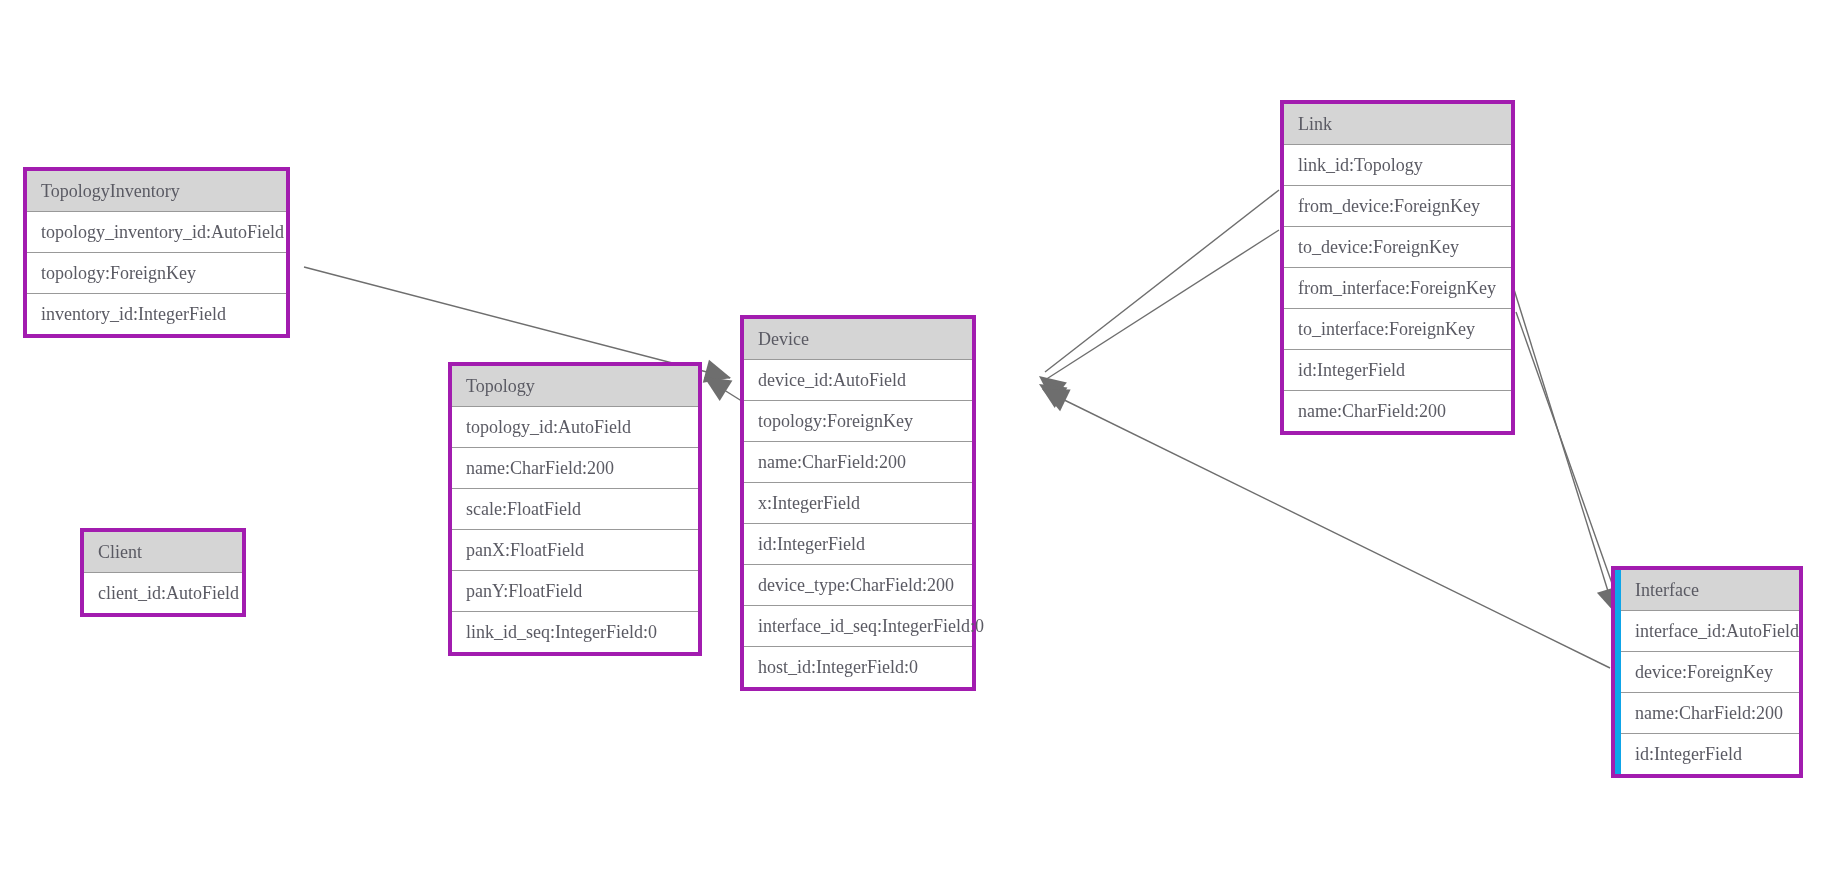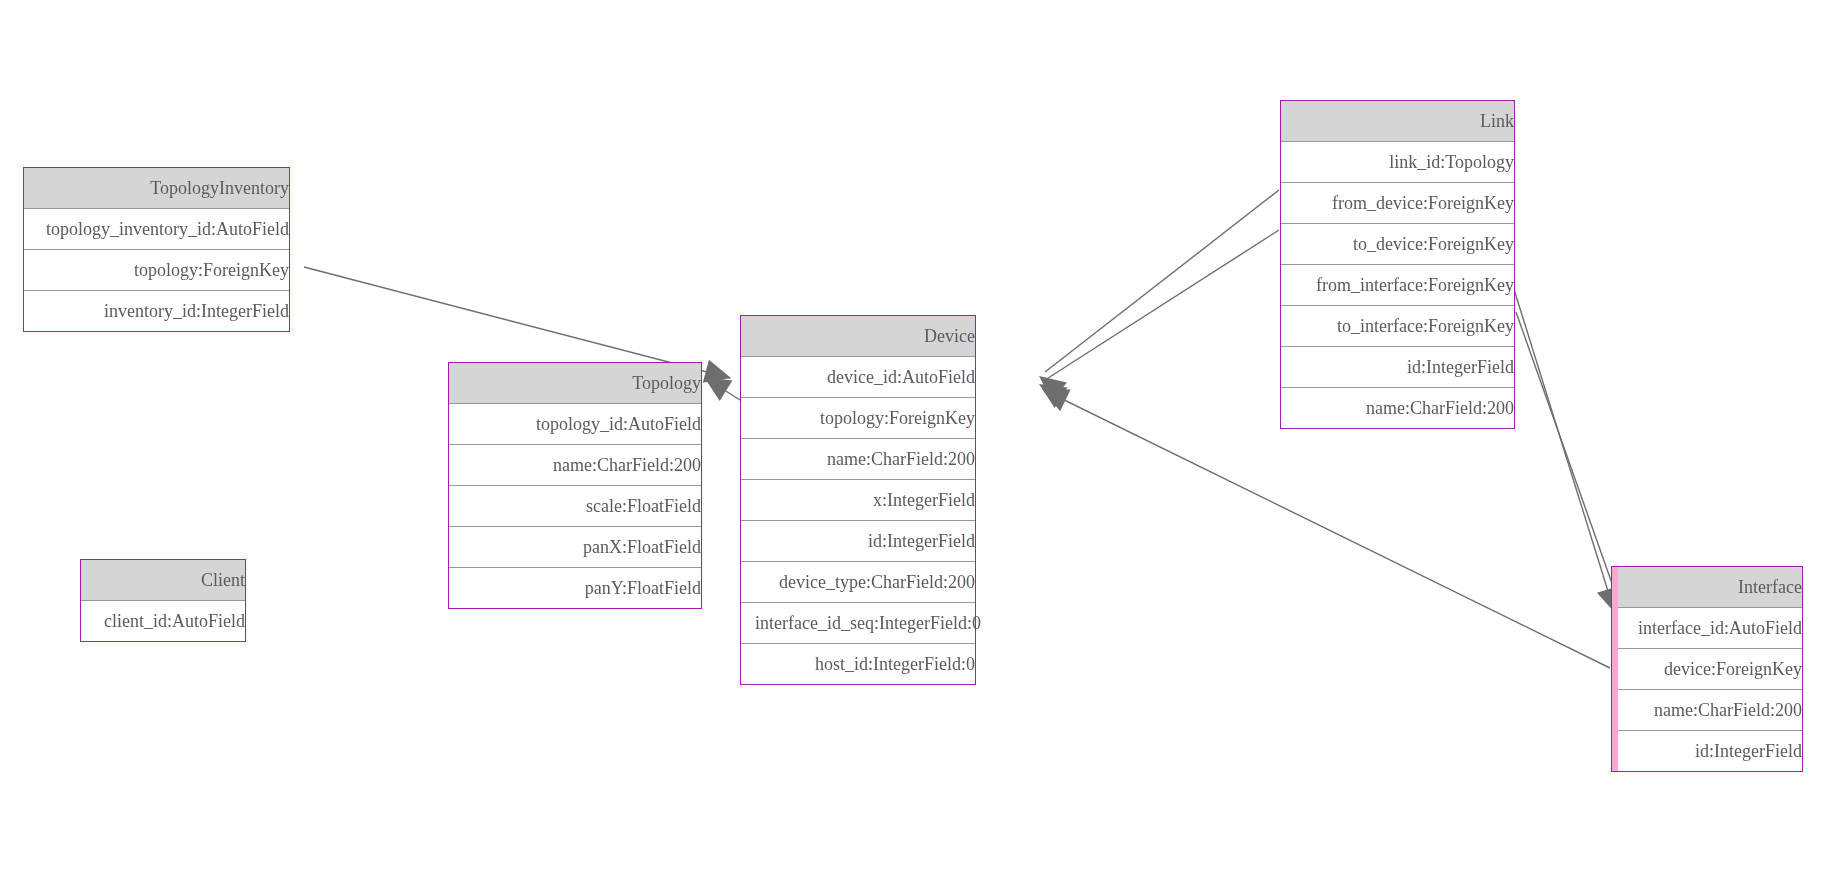--- a/index.html
+++ b/index.html
@@ -20,24 +20,23 @@
     position: absolute;
     left: 0;
     top: 0;
     width: 1824px;
     height: 874px;
     pointer-events: none;
   }
   .entity {
     position: absolute;
     box-sizing: border-box;
-    border: 1px solid #a21caf;
-    background: #f9a8d4;
+    border: 4px solid #a21caf;
+    background: #0ea5e9;
     z-index: 2;
-    text-align: right;
   }
   .entity-title {
     box-sizing: border-box;
     background: #d5d5d5;
     border-bottom: 1px solid #999999;
     color: #5a5a63;
     font-size: 18px;
     line-height: 1;
     padding: 11px 0 11px 14px;
     white-space: nowrap;
@@ -91,31 +90,32 @@
         <path d="M 0,0 L -26,-12 L -26,12 Z" fill="#6e6e6e" transform="translate(1622,614) rotate(71)"></path>
       </g>
     </svg>
   <div id="entity-layer">
       <div class="entity" style="left: 23px; top: 167px; width: 267px;">
         <div class="entity-title">TopologyInventory</div>
         <div class="entity-field">topology_inventory_id:AutoField</div>
         <div class="entity-field">topology:ForeignKey</div>
         <div class="entity-field">inventory_id:IntegerField</div>
       </div>
-      <div class="entity" style="left: 80px; top: 528px; width: 166px; margin-top: 31px;">
+      <div class="entity" style="left: 80px; top: 528px; width: 166px;">
         <div class="entity-title">Client</div>
         <div class="entity-field">client_id:AutoField</div>
       </div>
       <div class="entity" style="left: 448px; top: 318px; width: 254px; margin-top: 44px;">
         <div class="entity-title">Topology</div>
         <div class="entity-field">topology_id:AutoField</div>
         <div class="entity-field">name:CharField:200</div>
         <div class="entity-field">scale:FloatField</div>
         <div class="entity-field">panX:FloatField</div>
         <div class="entity-field">panY:FloatField</div>
+        <div class="entity-field">link_id_seq:IntegerField:0</div>
       </div>
       <div class="entity" style="left: 740px; top: 315px; width: 236px;">
         <div class="entity-title">Device</div>
         <div class="entity-field">device_id:AutoField</div>
         <div class="entity-field">topology:ForeignKey</div>
         <div class="entity-field">name:CharField:200</div>
         <div class="entity-field">x:IntegerField</div>
         <div class="entity-field">id:IntegerField</div>
         <div class="entity-field">device_type:CharField:200</div>
         <div class="entity-field">interface_id_seq:IntegerField:0</div>

